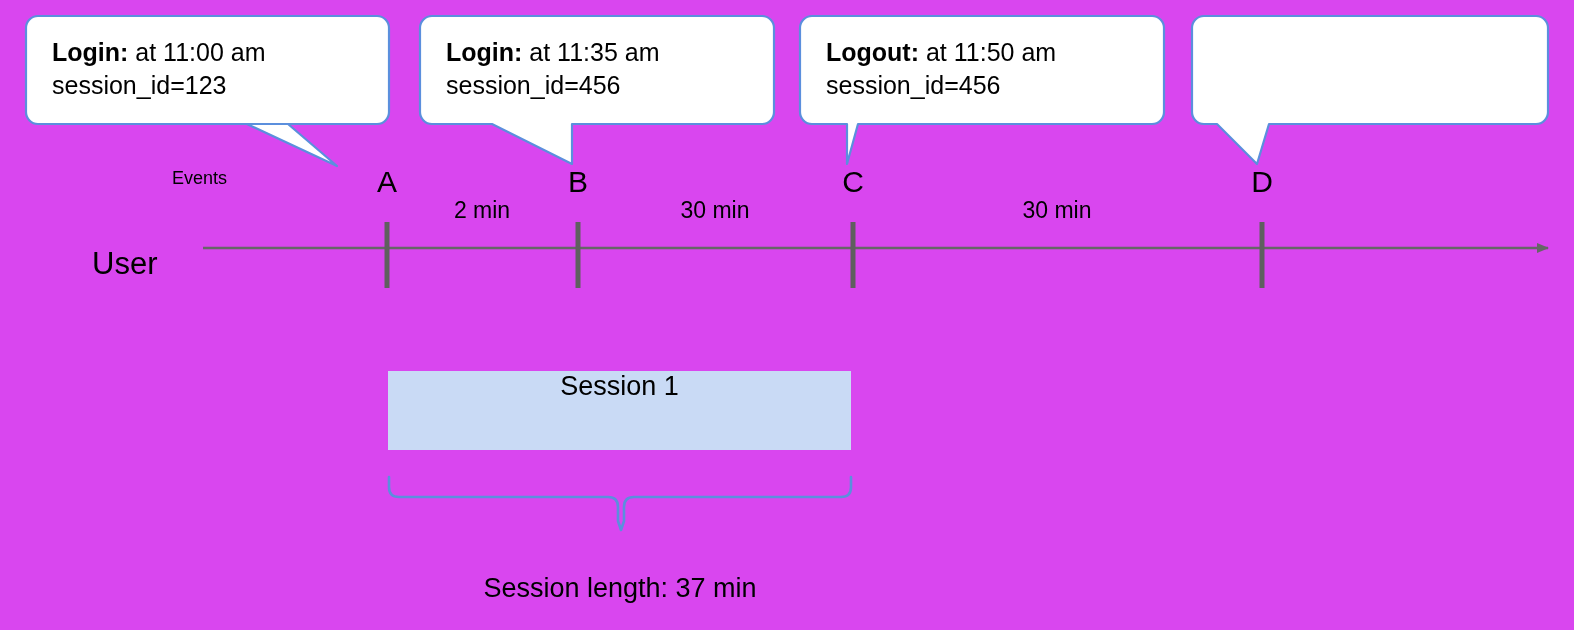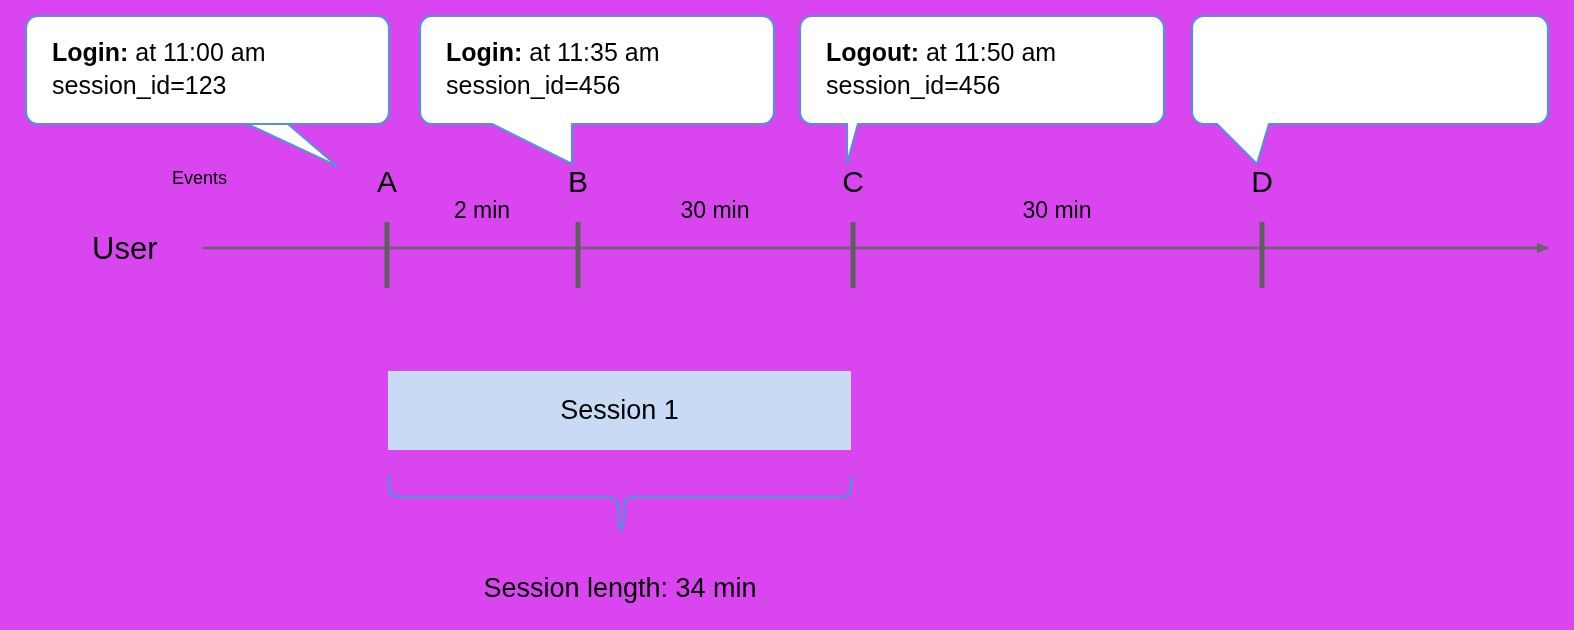--- a/index.html
+++ b/index.html
@@ -56,21 +56,20 @@
     position: absolute;
     color: #000000;
     font-size: 23px;
     white-space: pre;
     text-align: center;
   }
   .session-box {
     position: absolute;
     background: #c9daf5;
     display: flex;
-    align-items: center;
     justify-content: center;
   }
   .session-box-label {
     color: #000000;
     font-size: 27px;
     white-space: pre;
   }
   .brace-caption {
     position: absolute;
     color: #000000;
@@ -131,30 +130,30 @@
 <span>session_id=123</span></div>
 
   <div class="callout-text" style="left:446px; top:36px;"><span class="lbl">Login:</span><span> at 11:35 am</span>
 <span>session_id=456</span></div>
 
   <div class="callout-text" style="left:826px; top:36px;"><span class="lbl">Logout:</span><span> at 11:50 am</span>
 <span>session_id=456</span></div>
 
 
   <div class="row-label" style="left:172px; top:168px;">Events</div>
-  <div class="axis-label" style="left:92px; top:231px;">User</div>
+  <div class="axis-label" style="left:92px; top:246px;">User</div>
 
   <div class="tick-label" style="left:357px; top:165px; width:60px;">A</div>
   <div class="tick-label" style="left:548px; top:165px; width:60px;">B</div>
   <div class="tick-label" style="left:823px; top:165px; width:60px;">C</div>
   <div class="tick-label" style="left:1232px; top:165px; width:60px;">D</div>
 
   <div class="interval-label" style="left:422px; top:197px; width:120px;">2 min</div>
   <div class="interval-label" style="left:655px; top:197px; width:120px;">30 min</div>
   <div class="interval-label" style="left:997px; top:197px; width:120px;">30 min</div>
 
   <div class="session-box" style="left:388px; top:371px; width:463px; height:79px;">
     <span class="session-box-label">Session 1</span>
   </div>
 
-  <div class="brace-caption" style="left:420px; top:573px; width:400px;">Session length: 34 min</div>
+  <div class="brace-caption" style="left:420px; top:573px; width:400px;">Session length: 37 min</div>
 
 </div>
 
 </body></html>

